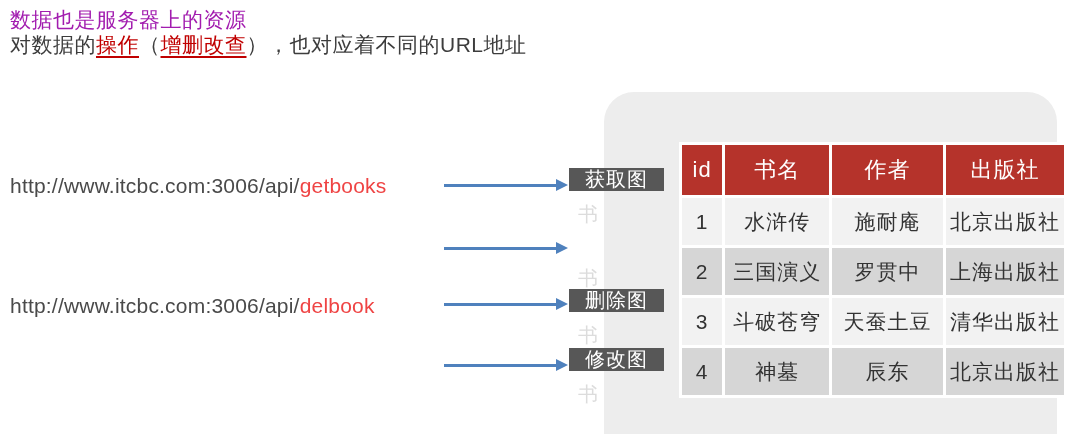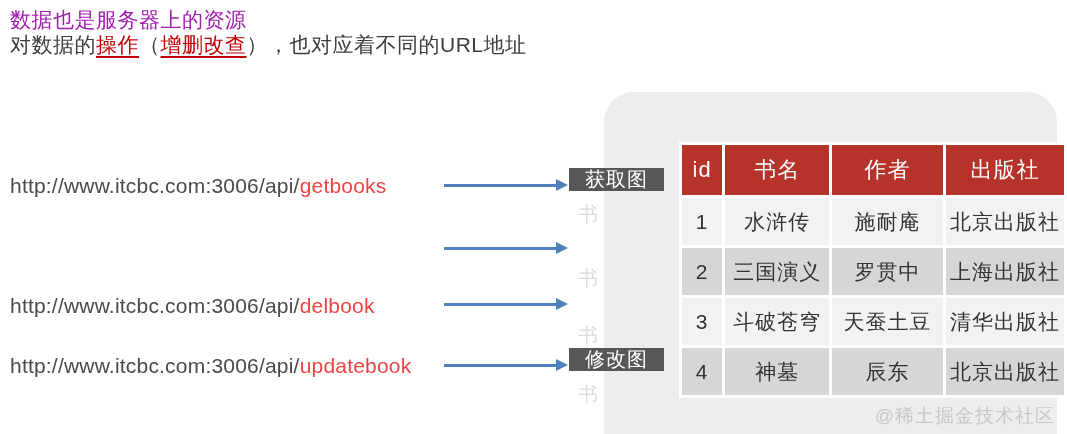--- a/index.html
+++ b/index.html
@@ -51,23 +51,20 @@
   </div>
 
   <div class="panel"></div>
 
   <div class="url" style="top:174px">
     <span>http://www.itcbc.com:3006/api/</span><span class="url-endpoint">getbooks</span>
   </div>
   <div class="url" style="top:294px">
     <span>http://www.itcbc.com:3006/api/</span><span class="url-endpoint">delbook</span>
   </div>
-  <div class="url" style="top:354px">
-    <span>http://www.itcbc.com:3006/api/</span><span class="url-endpoint">updatebook</span>
-  </div>
 
   <div class="arrow" style="top:184px">
       <span class="head"></span>
     </div>
   <div class="arrow" style="top:247px">
       <span class="head"></span>
     </div>
   <div class="arrow" style="top:303px">
       <span class="head"></span>
     </div>
@@ -75,20 +72,23 @@
       <span class="head"></span>
     </div>
 
   <div class="label-box" style="top:168px">
       <span>获取图</span>
     </div>
   <div class="label-overflow" style="top:201px">书</div>
 
   <div class="label-overflow" style="top:265px">书</div>
 
+  <div class="label-box" style="top:289px">
+      <span>删除图</span>
+    </div>
   <div class="label-overflow" style="top:322px">书</div>
 
   <div class="label-box" style="top:348px">
       <span>修改图</span>
     </div>
   <div class="label-overflow" style="top:381px">书</div>
 
   <table class="books">
     <thead>
       <tr>
@@ -119,15 +119,14 @@
       </tr>
       <tr class="row-dark">
         <td>4</td>
         <td>神墓</td>
         <td>辰东</td>
         <td>北京出版社</td>
       </tr>
     </tbody>
   </table>
 
-  <div class="watermark">@稀土掘金技术社区</div>
 
 </div>
 
 </body></html>

